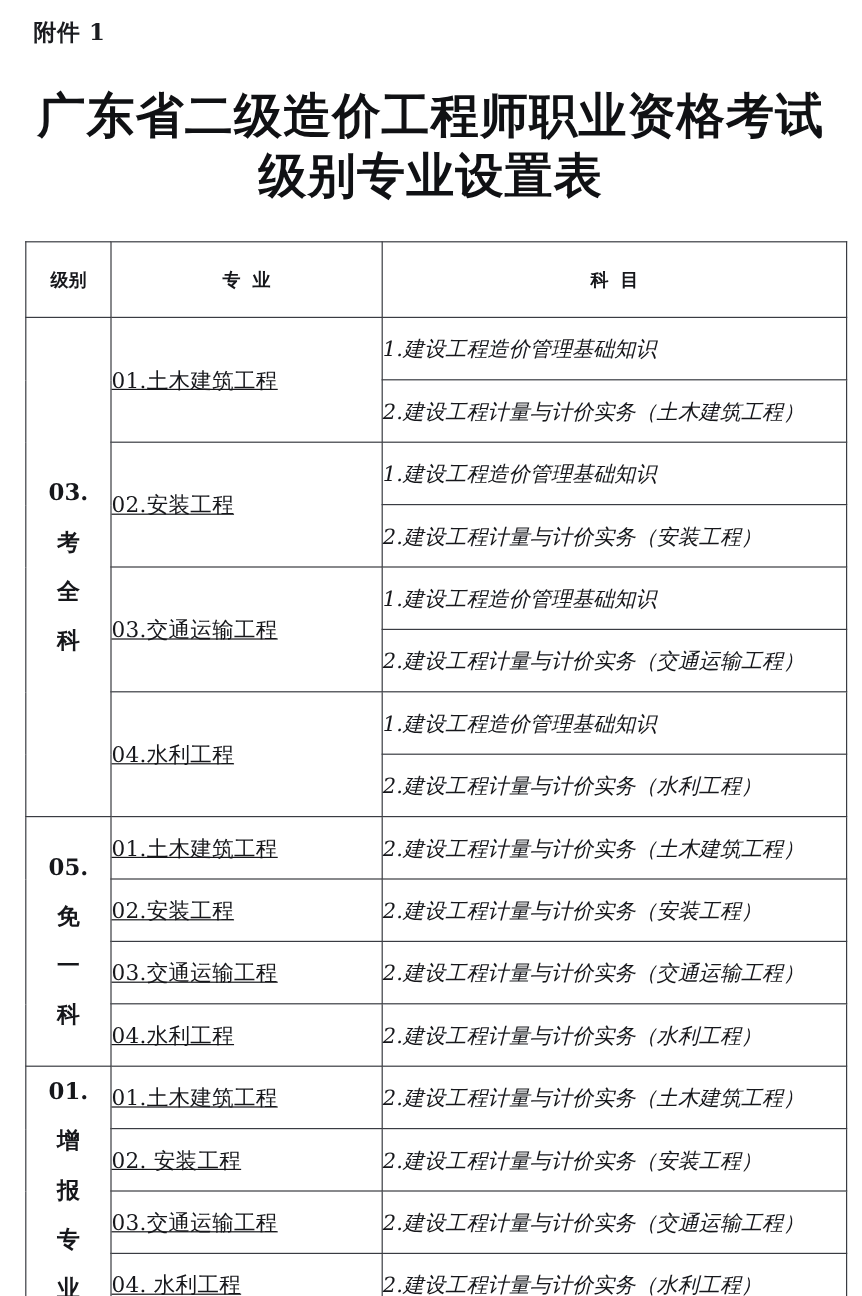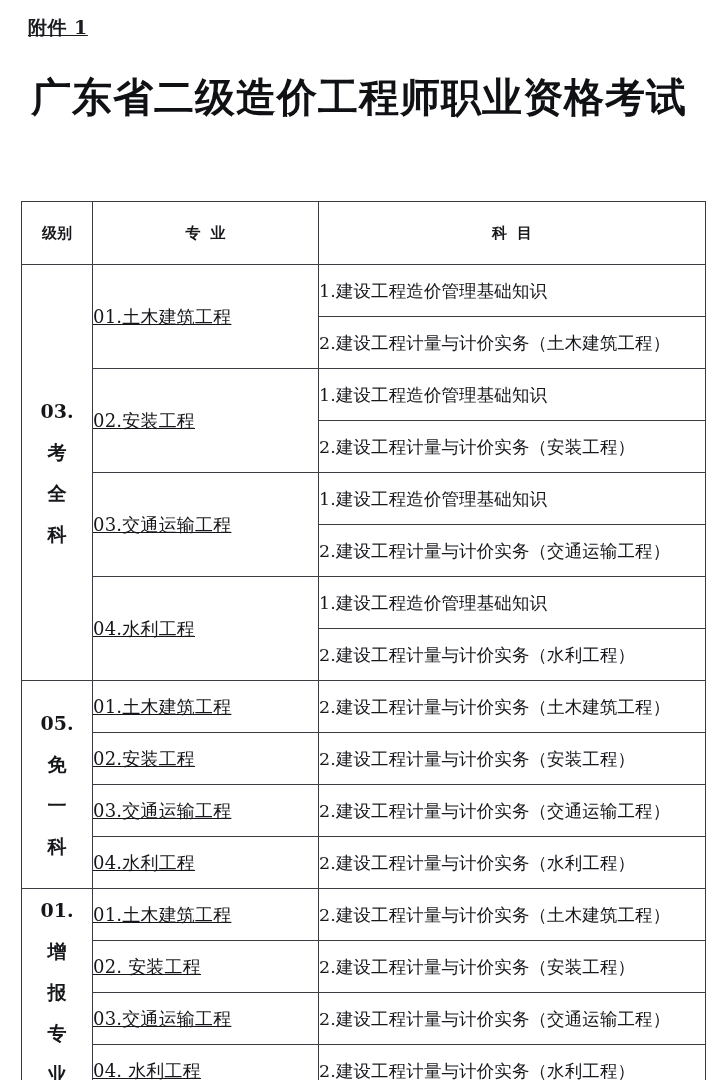--- a/index.html
+++ b/index.html
@@ -21,21 +21,20 @@
   
   .attachment-label {
     position: absolute;
     left: 28px;
     top: 14px;
     font-size: 19px;
     line-height: 26px;
     letter-spacing: 0.5px;
     font-weight: 600;
     color: #1b1c20;
-    text-decoration: underline;
   }
 
   
   .doc-title {
     position: absolute;
     left: 0;
     top: 72px;
     width: 718px;
     text-align: center;
     font-size: 40px;
@@ -114,33 +113,35 @@
     text-decoration: underline;
   }
 
   
   .subject-cell {
     height: 51px;
     font-size: 17.5px;
     padding-left: 8px;
     letter-spacing: 0.1px;
     white-space: nowrap;
+    font-style: italic;
   }
 
   .row-tall .major-cell { height: 102px; }
   .row-short .major-cell,
   .row-short .subject-cell { height: 51px; }
 </style>
 </head>
 <body>
 
 <div class="attachment-label">附件 1</div>
 
 <div class="doc-title">
   <span class="title-line">广东省二级造价工程师职业资格考试</span>
+  <span class="title-line">级别专业设置表</span>
 </div>
 
 <div class="table-wrap">
   <table class="spec-table">
     <colgroup>
       <col class="c-level">
       <col class="c-major">
       <col class="c-subject">
     </colgroup>
     <tbody id="table-body">

